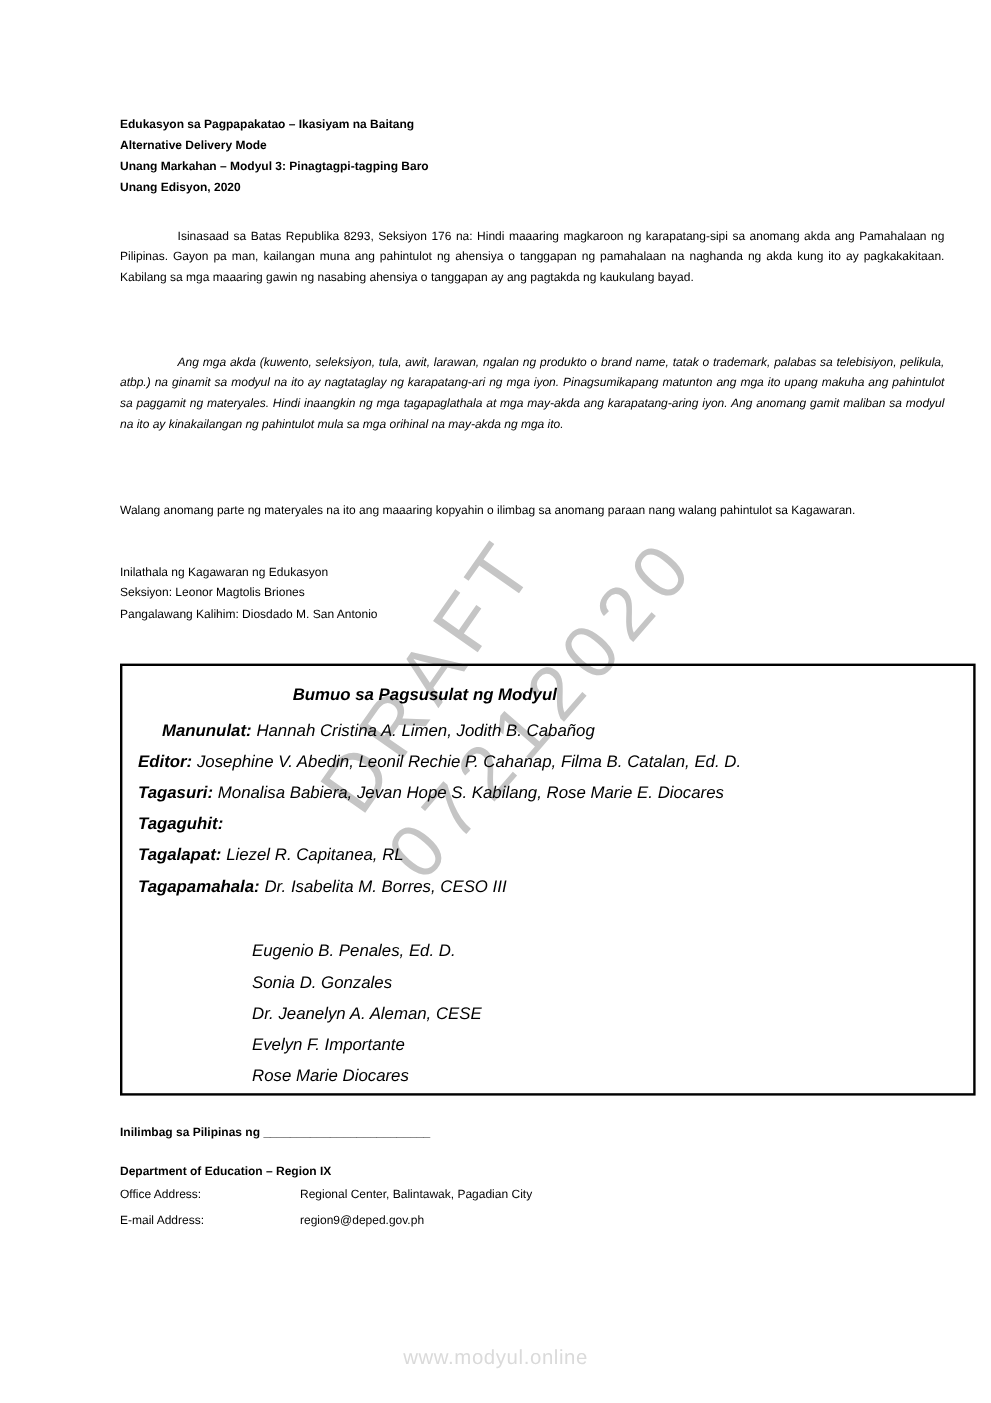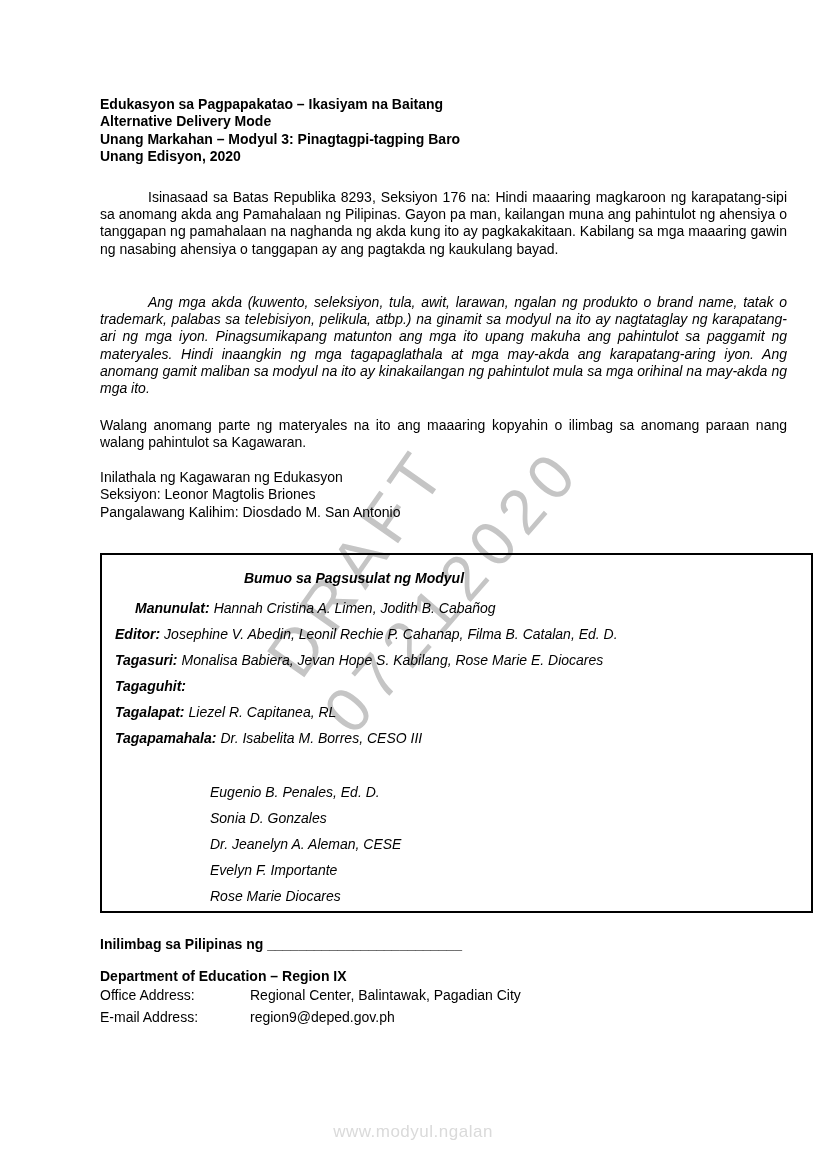--- a/index.html
+++ b/index.html
@@ -25,21 +25,21 @@
   .wm-draft {
     left: 357px; top: 562px;
     font-size: 66px; letter-spacing: 8px;
     transform: translate(-50%, -50%) rotate(-55deg);
   }
   .wm-date {
     left: 452px; top: 590px;
     font-size: 63px; letter-spacing: 9px;
     transform: translate(-50%, -50%) rotate(-49deg);
   }
-  .block { position: absolute; left: 100px; width: 687px; font-size: 14px; line-height: 17.2px; }
+  .block { position: absolute; left: 100px; width: 687px; font-size: 10px; line-height: 17.2px; }
   .justify { text-align: justify; }
   .indent { text-indent: 48px; }
   .header-block { top: 96px; font-weight: bold; line-height: 17.3px; }
   .para1 { top: 189px; }
   .para2 { top: 294px; font-style: italic; }
   .para3 { top: 417px; }
   .publisher-block { top: 469px; line-height: 17.3px; }
   
   .credits-box {
     position: absolute;
@@ -144,14 +144,14 @@
 
     <div class="block addr-row addr-office">
       <span class="addr-label">Office Address:</span><span>Regional Center, Balintawak, Pagadian City</span>
     </div>
     <div class="block addr-row addr-email">
       <span class="addr-label">E-mail Address:</span><span>region9@deped.gov.ph</span>
     </div>
 
   </div>
 
-  <div class="footer-wm">www.modyul.ngalan</div>
+  <div class="footer-wm">www.modyul.online</div>
 </div>
 
 </body></html>

